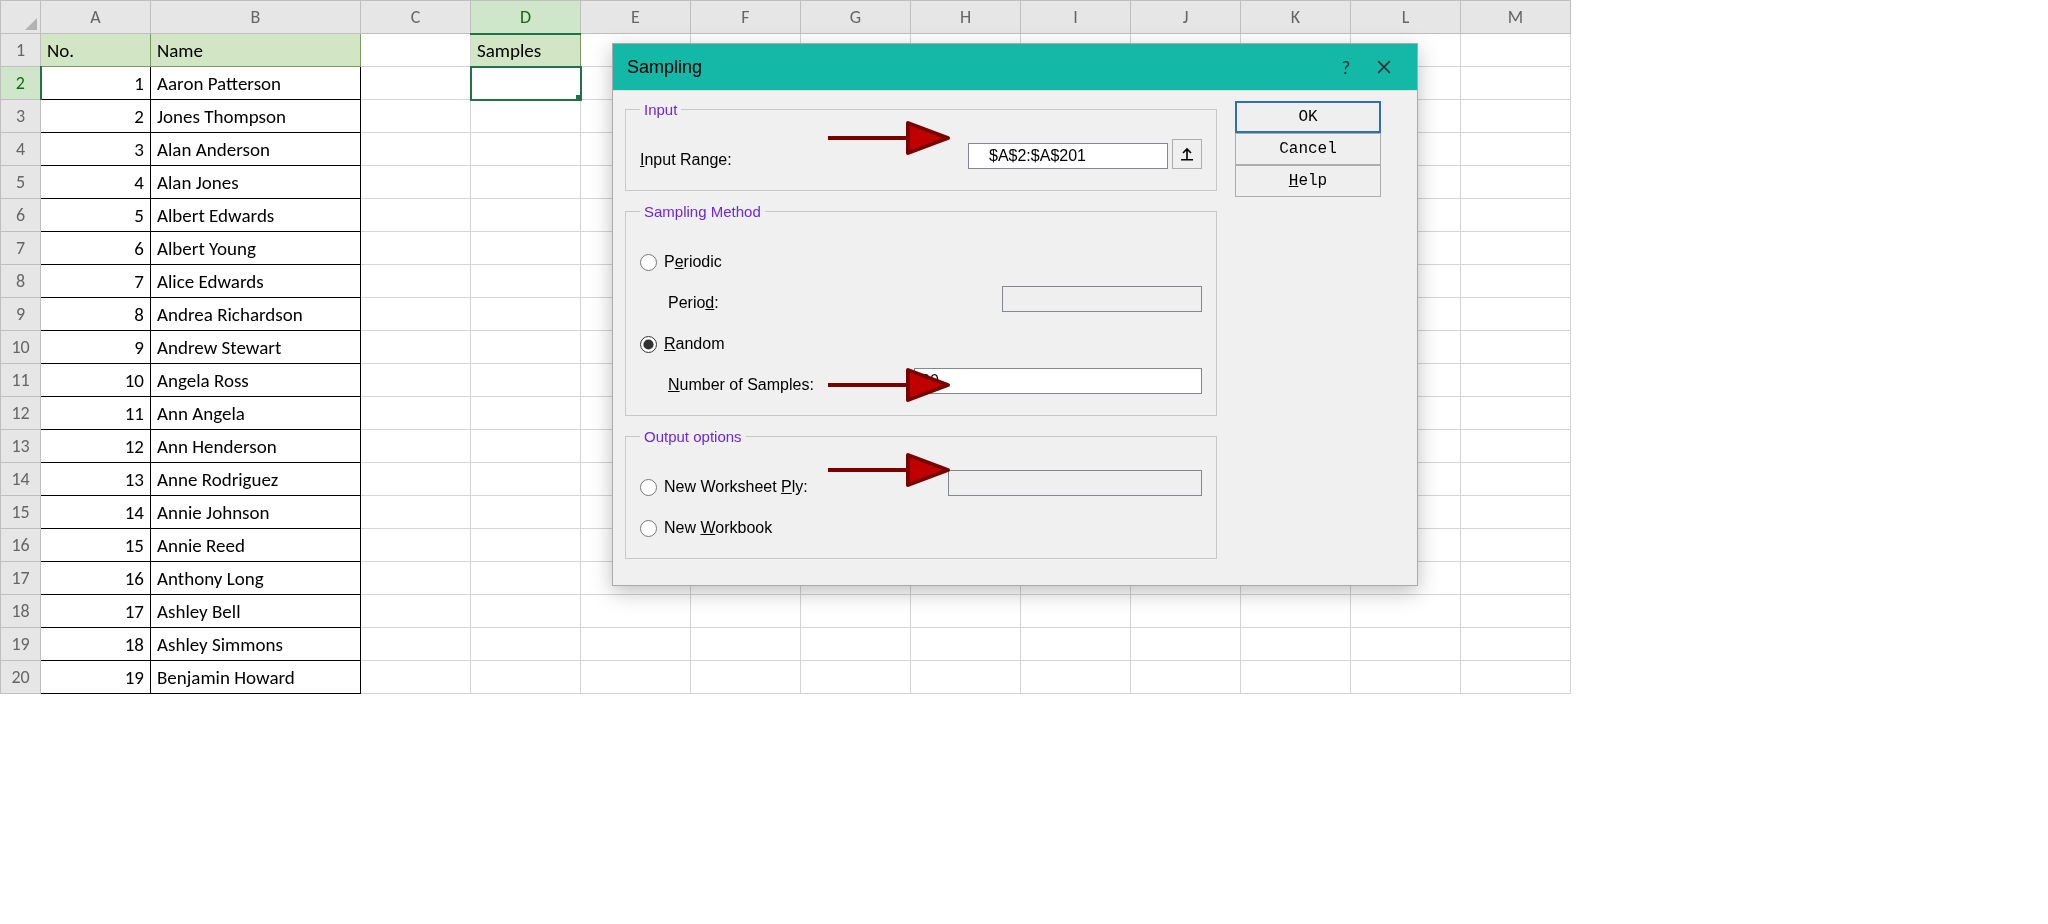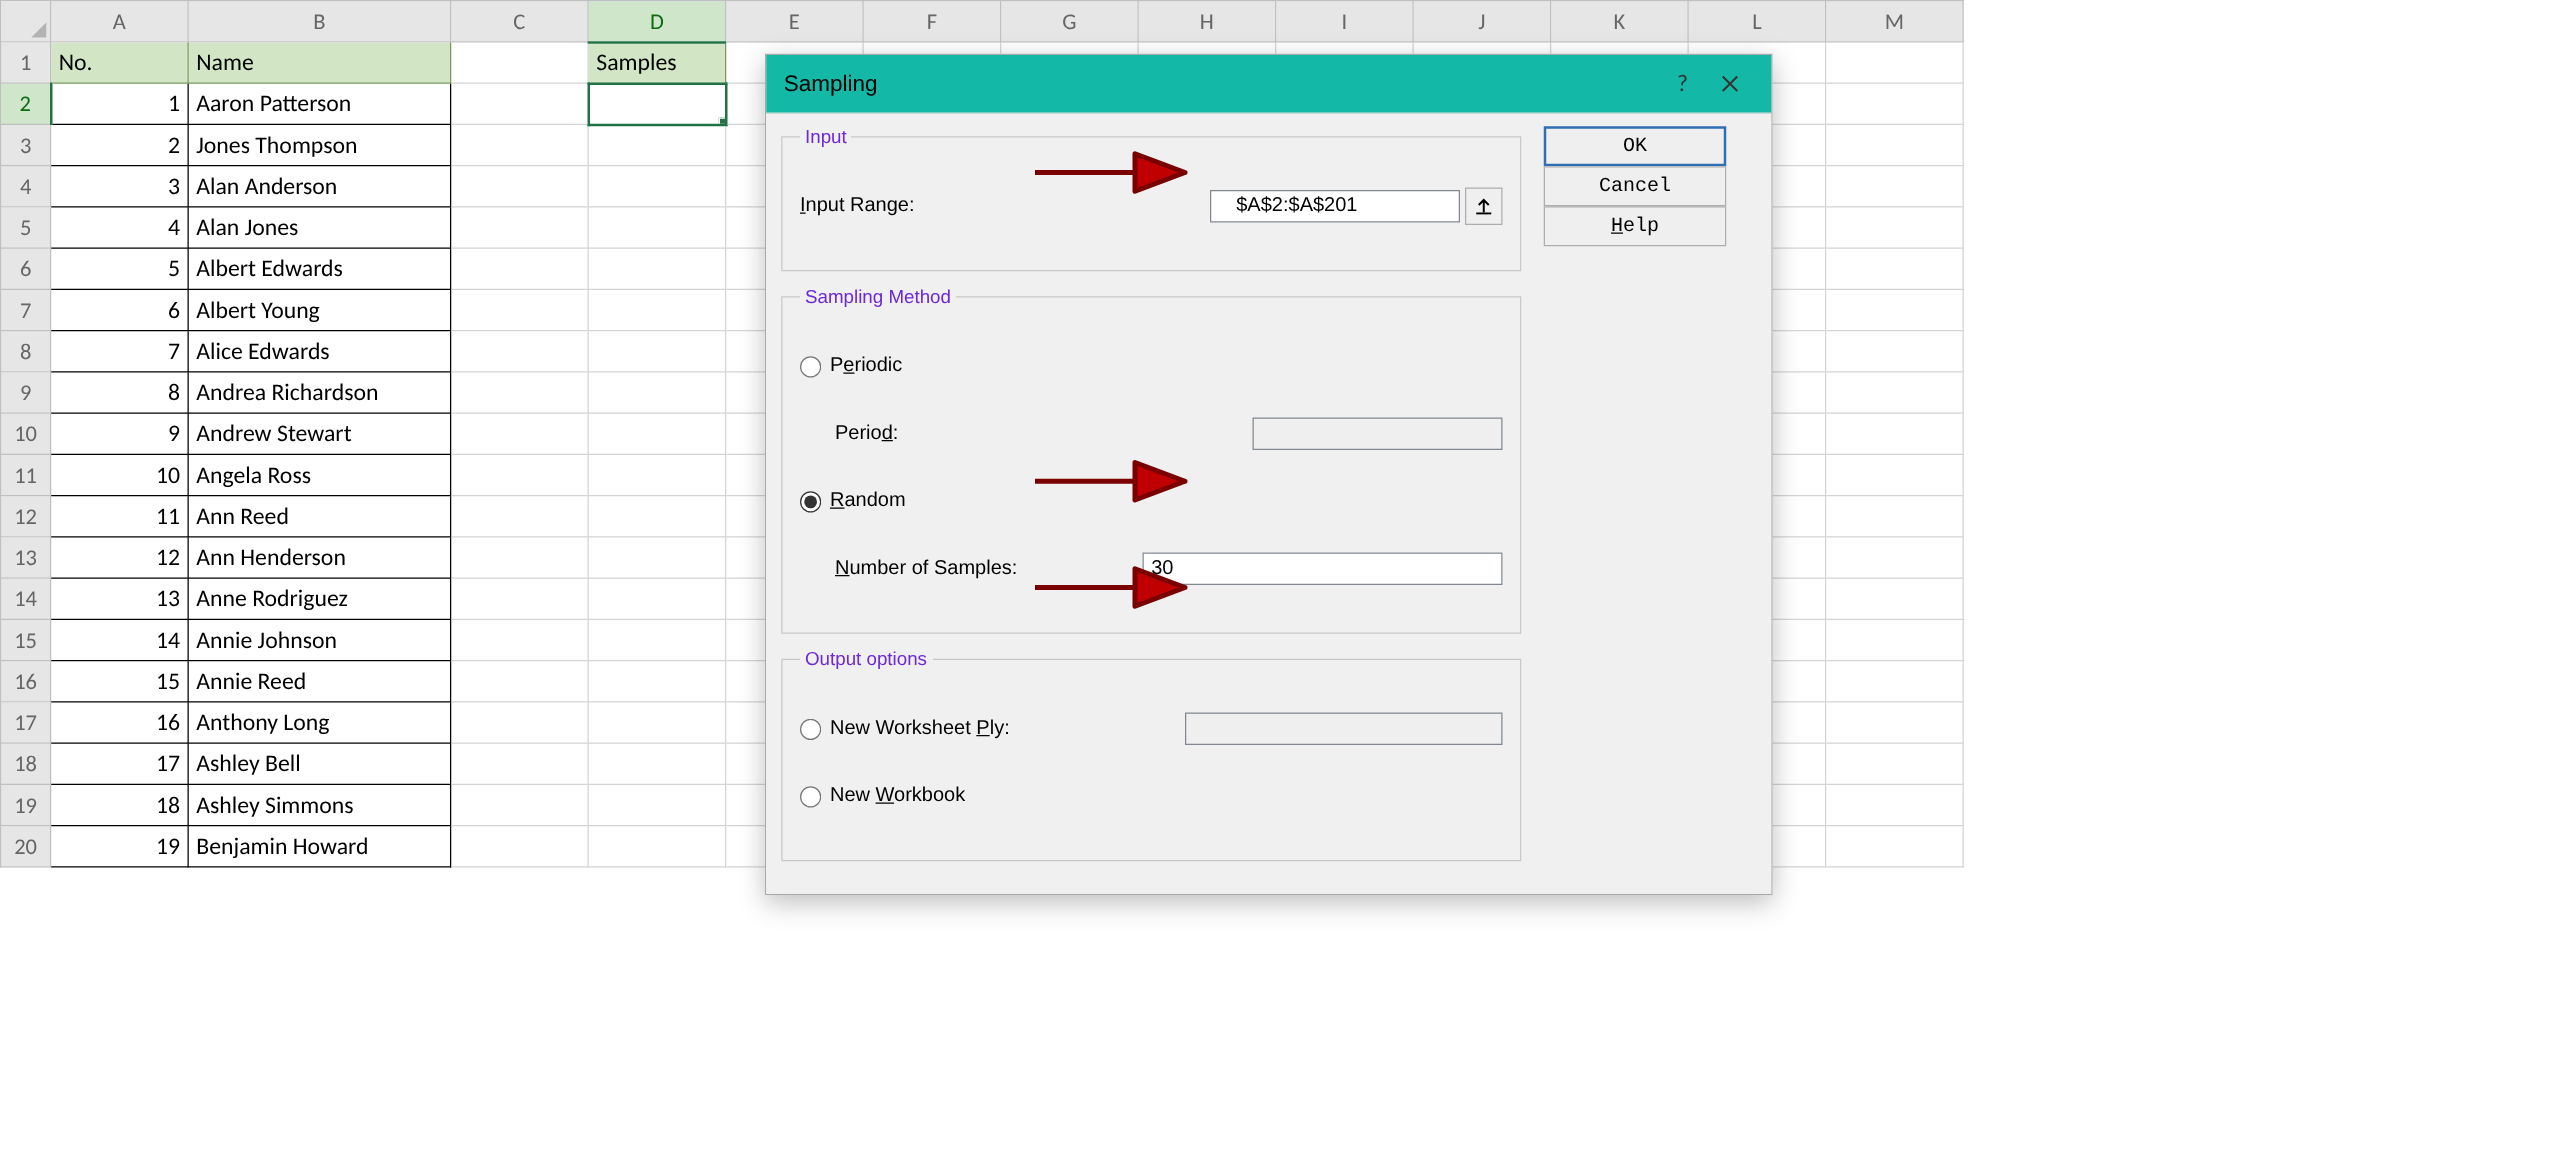--- a/index.html
+++ b/index.html
@@ -38,21 +38,21 @@
   .titlebar .tb-btn{width:38px;height:38px;display:flex;align-items:center;justify-content:center;color:#333;cursor:pointer}
   .body{background:#f0f0f0;padding:10px 12px 14px 12px;display:flex}
   .left{flex:1}
   .right{width:170px;padding-left:18px}
   .dbtn{display:block;width:146px;height:32px;background:#efefef;border:1px solid #adadad;
         font-family:Liberation Mono, monospace;font-size:16px;cursor:pointer}
   .dbtn.primary{border:2px solid #2f6fb3}
 
   fieldset{border:1px solid #c8c8c8;margin:0 0 12px 0;padding:10px 14px 14px 14px}
   legend{font-family:"Segoe UI",Arial,sans-serif;font-size:15px;color:#6d28d9;padding:0 4px}
-  .row{display:flex;align-items:center;height:34px;margin:20px 0}
+  .row{display:flex;align-items:flex-end;height:34px;margin:7px 0}
   .row label{font-family:"Segoe UI",Arial,sans-serif;font-size:16px}
   .row .lbl{width:200px}
   .row .indent{padding-left:28px}
   .textin{height:26px;border:1px solid #828790;background:#fff;font-family:"Segoe UI",Arial,sans-serif;font-size:16px;padding:0 6px;box-sizing:border-box}
   .textin.disabled{background:#efefef}
   .rangebtn{width:28px;height:28px;border:1px solid #adadad;background:#efefef;display:flex;align-items:center;justify-content:center;cursor:pointer;margin-left:4px}
   .rangebtn svg{width:14px;height:14px}
   input[type=checkbox],input[type=radio]{width:17px;height:17px;margin:0 7px 0 0;accent-color:#333}
   .radiolabel{font-family:"Segoe UI",Arial,sans-serif;font-size:16px}
   .dotted{outline:1px dotted #444;padding:0 2px}
@@ -274,21 +274,21 @@
           <td></td>
           <td></td>
           <td></td>
           <td></td>
           <td></td>
           <td></td>
         </tr>
         <tr>
           <th class="rownum">12</th>
           <td class="num bordered">11</td>
-          <td class="bordered">Ann Reed</td>
+          <td class="bordered">Ann Angela</td>
           <td></td>
           <td></td>
           <td></td>
           <td></td>
           <td></td>
           <td></td>
           <td></td>
           <td></td>
           <td></td>
           <td></td>

